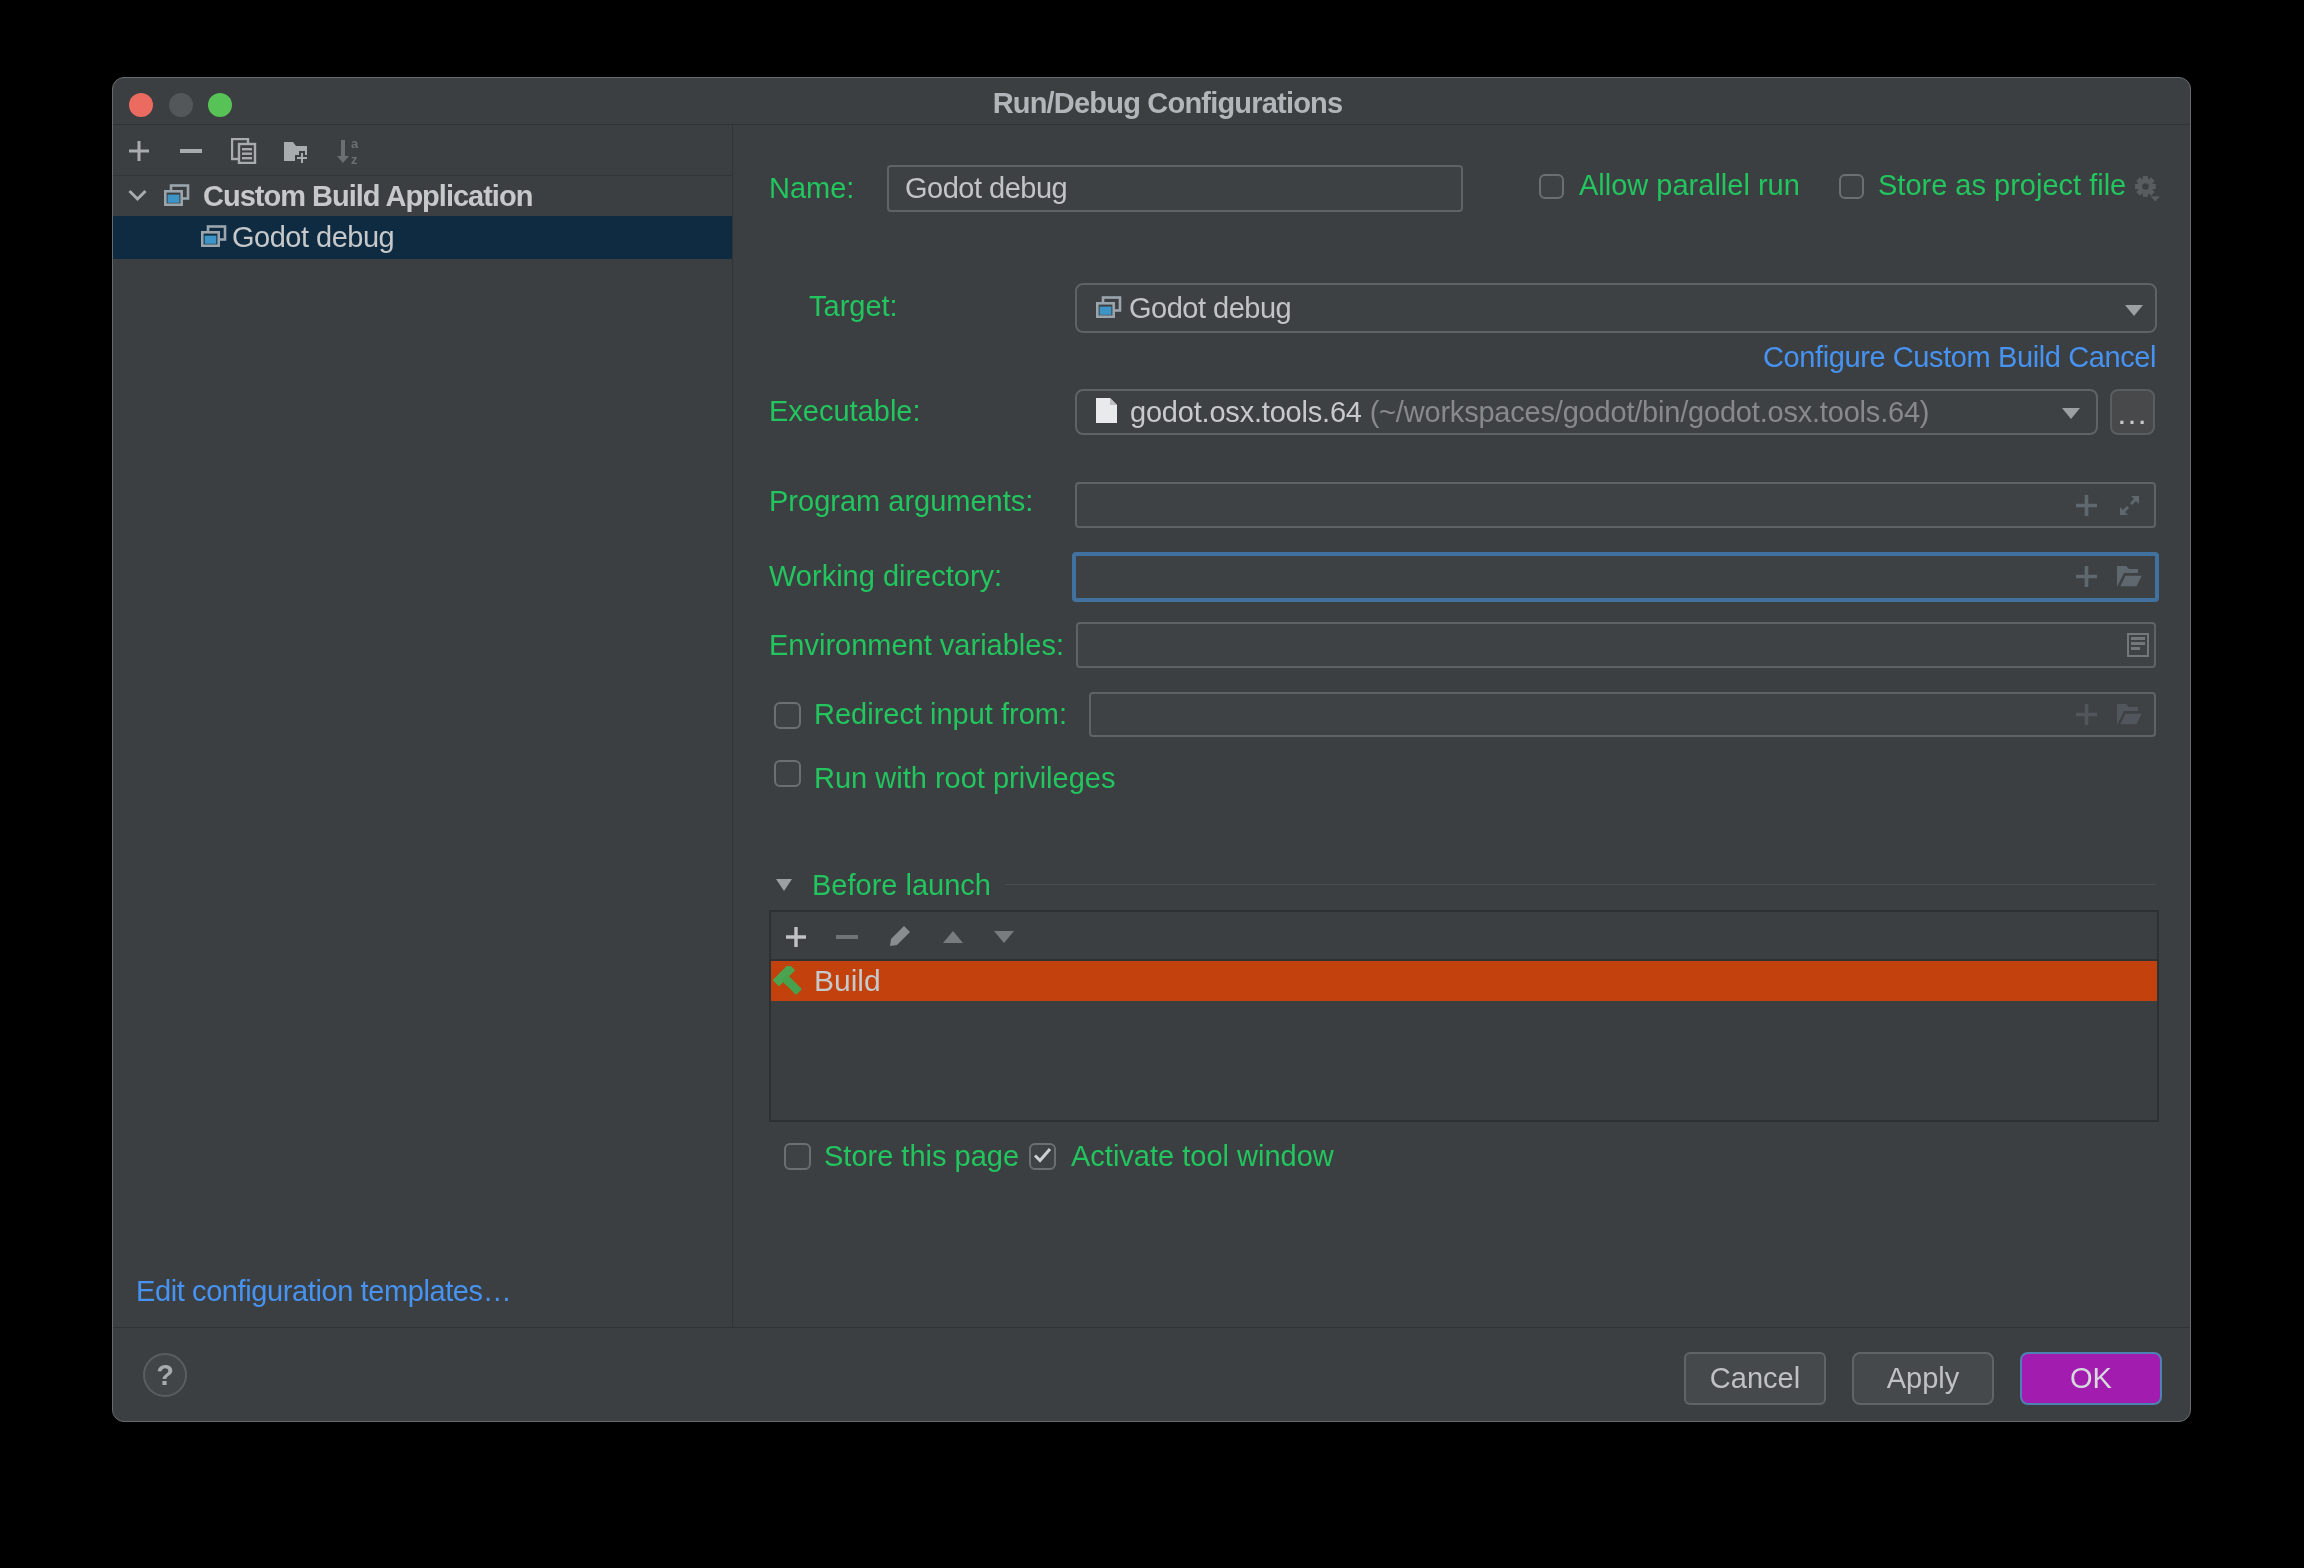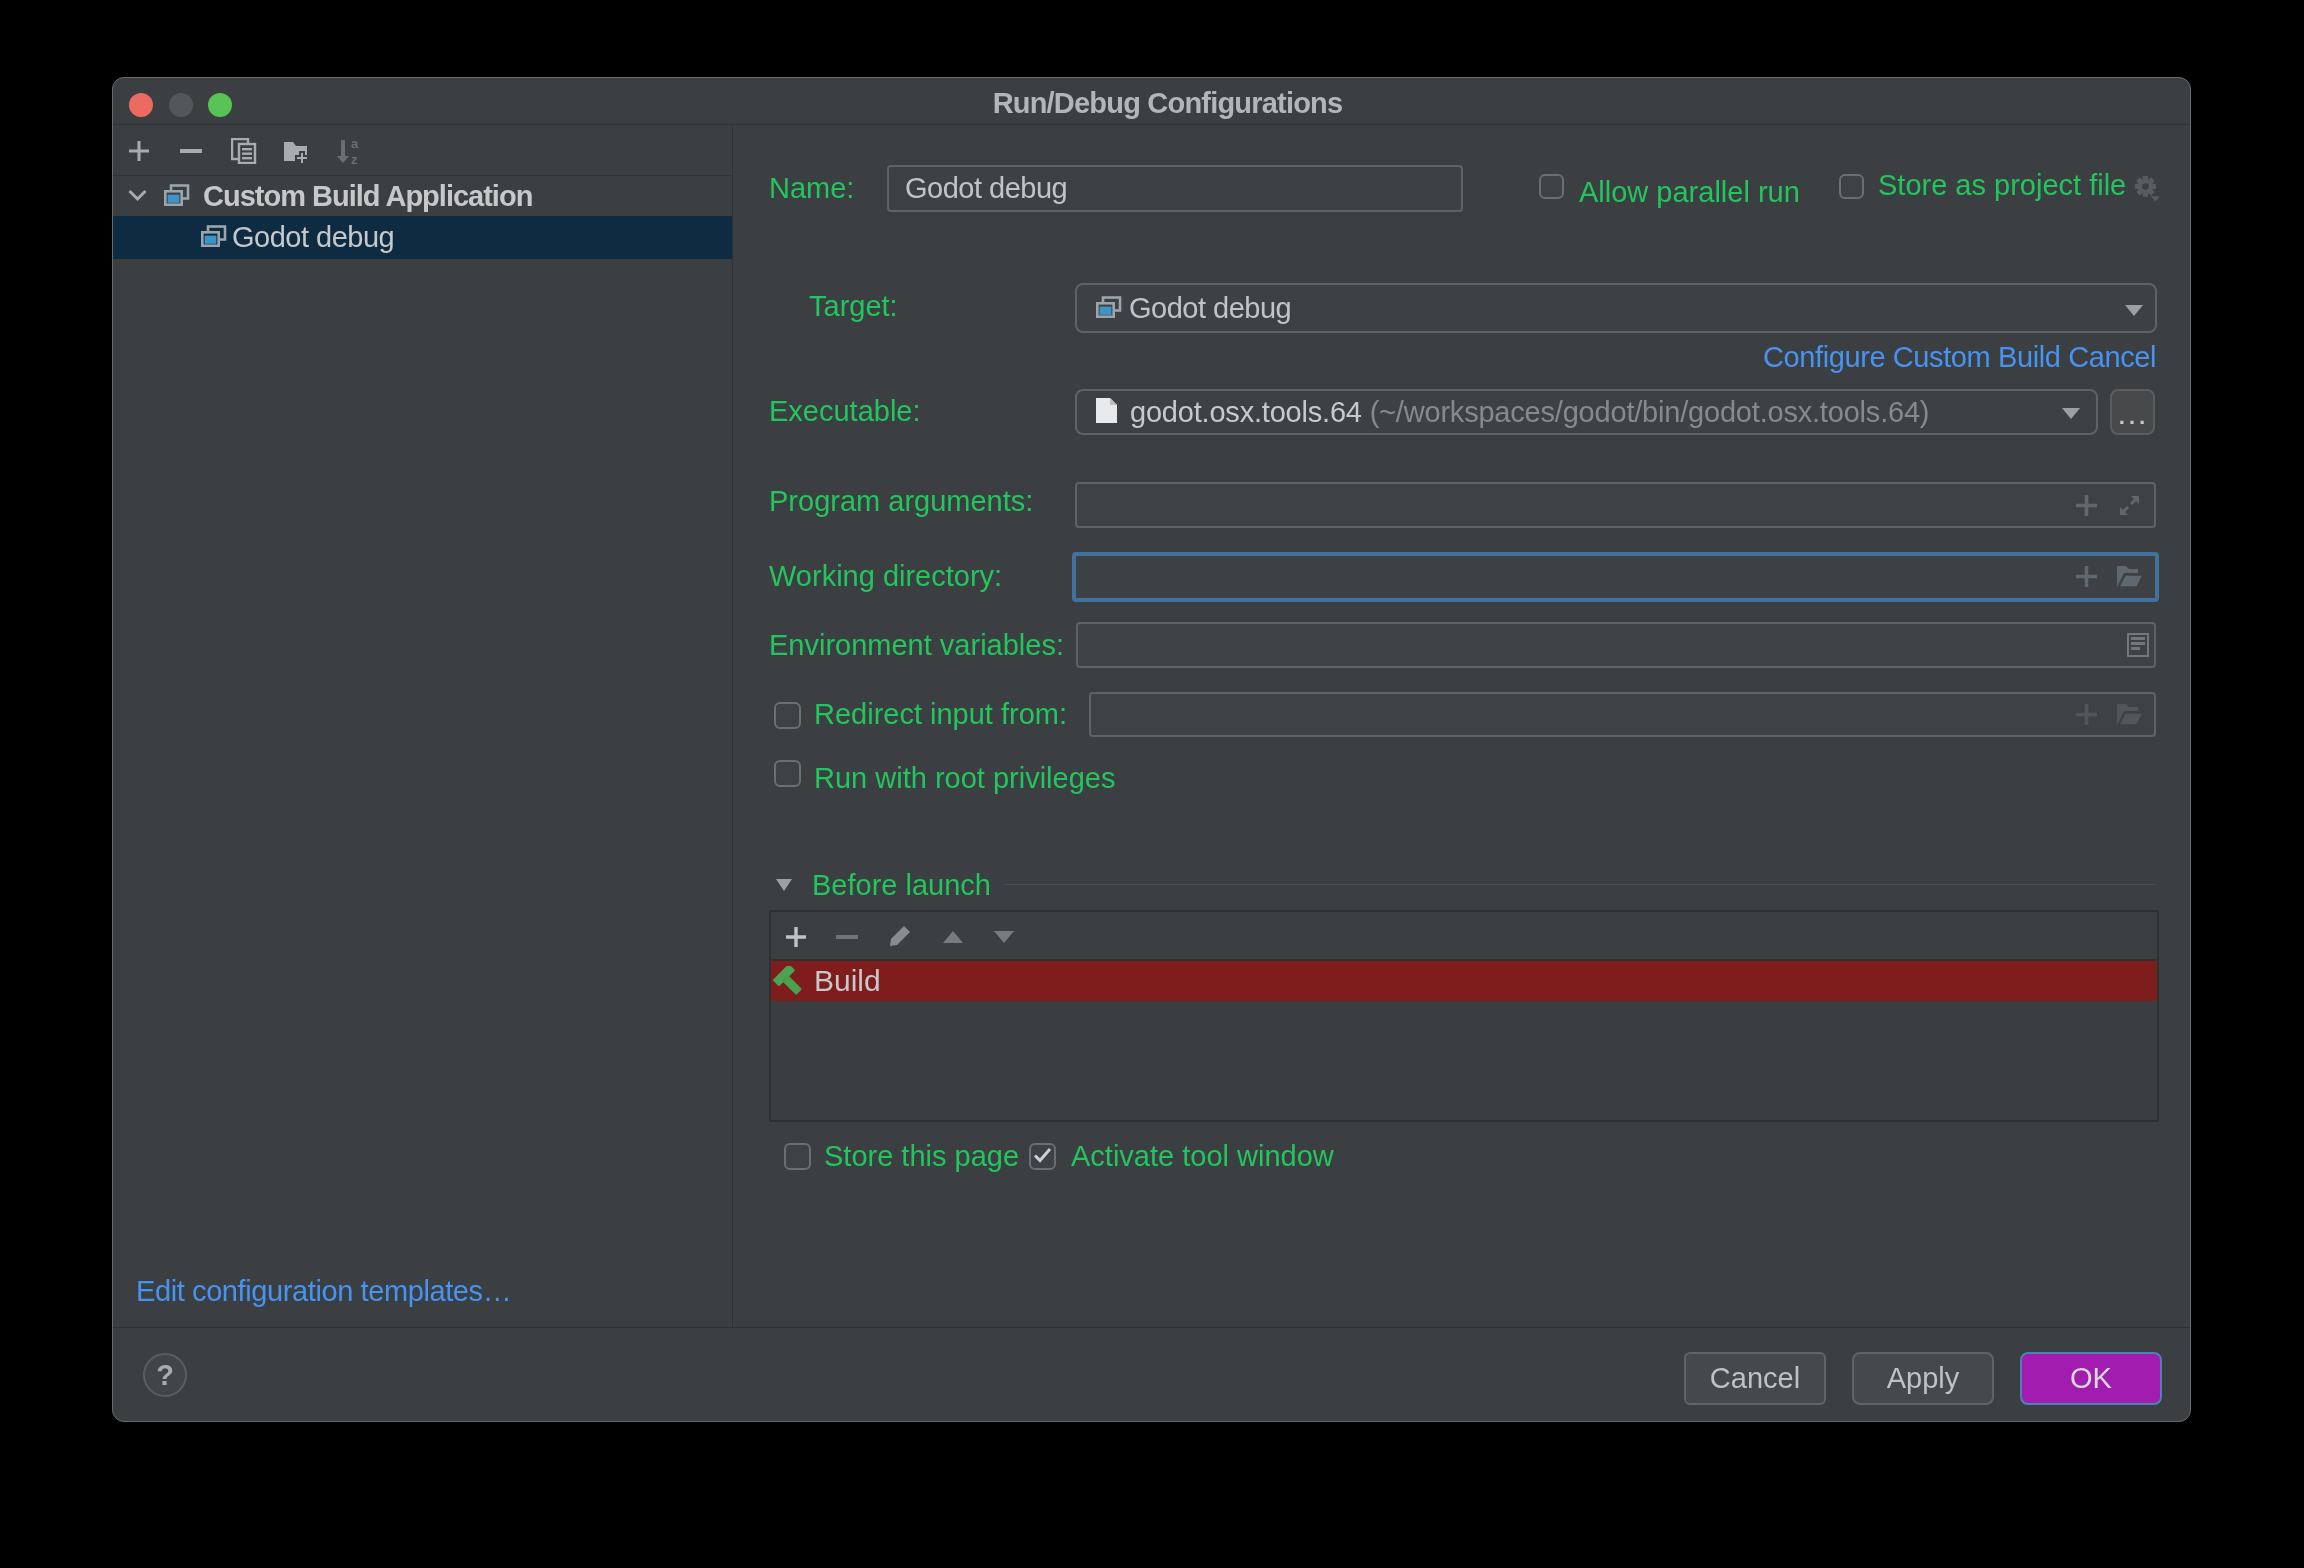--- a/index.html
+++ b/index.html
@@ -83,21 +83,21 @@
     </div>
 
     <div class="abs" style="left:23px;top:1150px;font-size:29px;letter-spacing:-0.4px;color:#4793F1;white-space:nowrap;">Edit configuration templates…</div>
   </div>
 
   <div class="lbl" style="left:656px;top:95px;">Name:</div>
   <div class="fld" style="left:774px;top:87px;width:576px;height:47px;background:#3E4143;"></div>
   <div class="abs" style="left:792px;top:87px;height:47px;display:flex;align-items:center;font-size:29px;letter-spacing:-0.5px;color:#C2C4C6;">Godot debug</div>
 
   <div class="cb" style="left:1426px;top:96px;width:25px;height:25px;"></div>
-  <div class="lbl" style="left:1466px;top:92px;margin-top:7px;">Allow parallel run</div>
+  <div class="lbl" style="left:1466px;top:92px;">Allow parallel run</div>
   <div class="cb" style="left:1726px;top:96px;width:25px;height:25px;"></div>
   <div class="lbl" style="left:1765px;top:92px;">Store as project file</div>
   <svg class="abs" style="left:2020px;top:96px;" width="27" height="27" viewBox="0 0 26 26">
     <g fill="#595D5F">
       <circle cx="12" cy="12" r="7.5"></circle>
       <g stroke="#595D5F" stroke-width="5">
         <line x1="12" y1="2" x2="12" y2="7"></line>
           <line x1="12" y1="17" x2="12" y2="22"></line>
         <line x1="2" y1="12" x2="7" y2="12"></line>
           <line x1="17" y1="12" x2="22" y2="12"></line>
@@ -197,21 +197,21 @@
     </svg>
     <svg class="abs" style="left:65px;top:23px;" width="22" height="4" viewBox="0 0 22 4">
       <rect width="22" height="4" fill="#717477"></rect>
     </svg>
     <svg class="abs" style="left:116px;top:12px;" width="25" height="25" viewBox="0 0 25 25">
       <path d="M17 2l6 6-13 13-7 1 1-7z" fill="#8A8D8F"></path>
     </svg>
     <div class="abs" style="left:172px;top:19px;width:0;height:0;border-left:10px solid transparent;border-right:10px solid transparent;border-bottom:12px solid #797C7E;"></div>
     <div class="abs" style="left:223px;top:19px;width:0;height:0;border-left:10px solid transparent;border-right:10px solid transparent;border-top:12px solid #797C7E;"></div>
 
-    <div class="abs" style="left:0;top:49px;width:100%;height:40px;background:#7f1d1d;">
+    <div class="abs" style="left:0;top:49px;width:100%;height:40px;background:#c2410c;">
       <svg class="abs" style="left:2px;top:5px;" width="32" height="29" viewBox="0 0 32 29">
         <g transform="rotate(-45 10.5 9.5)">
             <rect x="-0.5" y="5" width="23" height="9" rx="1" fill="#4CA450"></rect>
           </g>
         <g transform="rotate(-45 19 19)">
             <rect x="14.8" y="8" width="8.4" height="21" rx="1" fill="#46A24C"></rect>
           </g>
       </svg>
       <div class="abs" style="left:43px;top:0;height:40px;display:flex;align-items:center;font-size:30px;color:#C6C8CA;">Build</div>
     </div>

